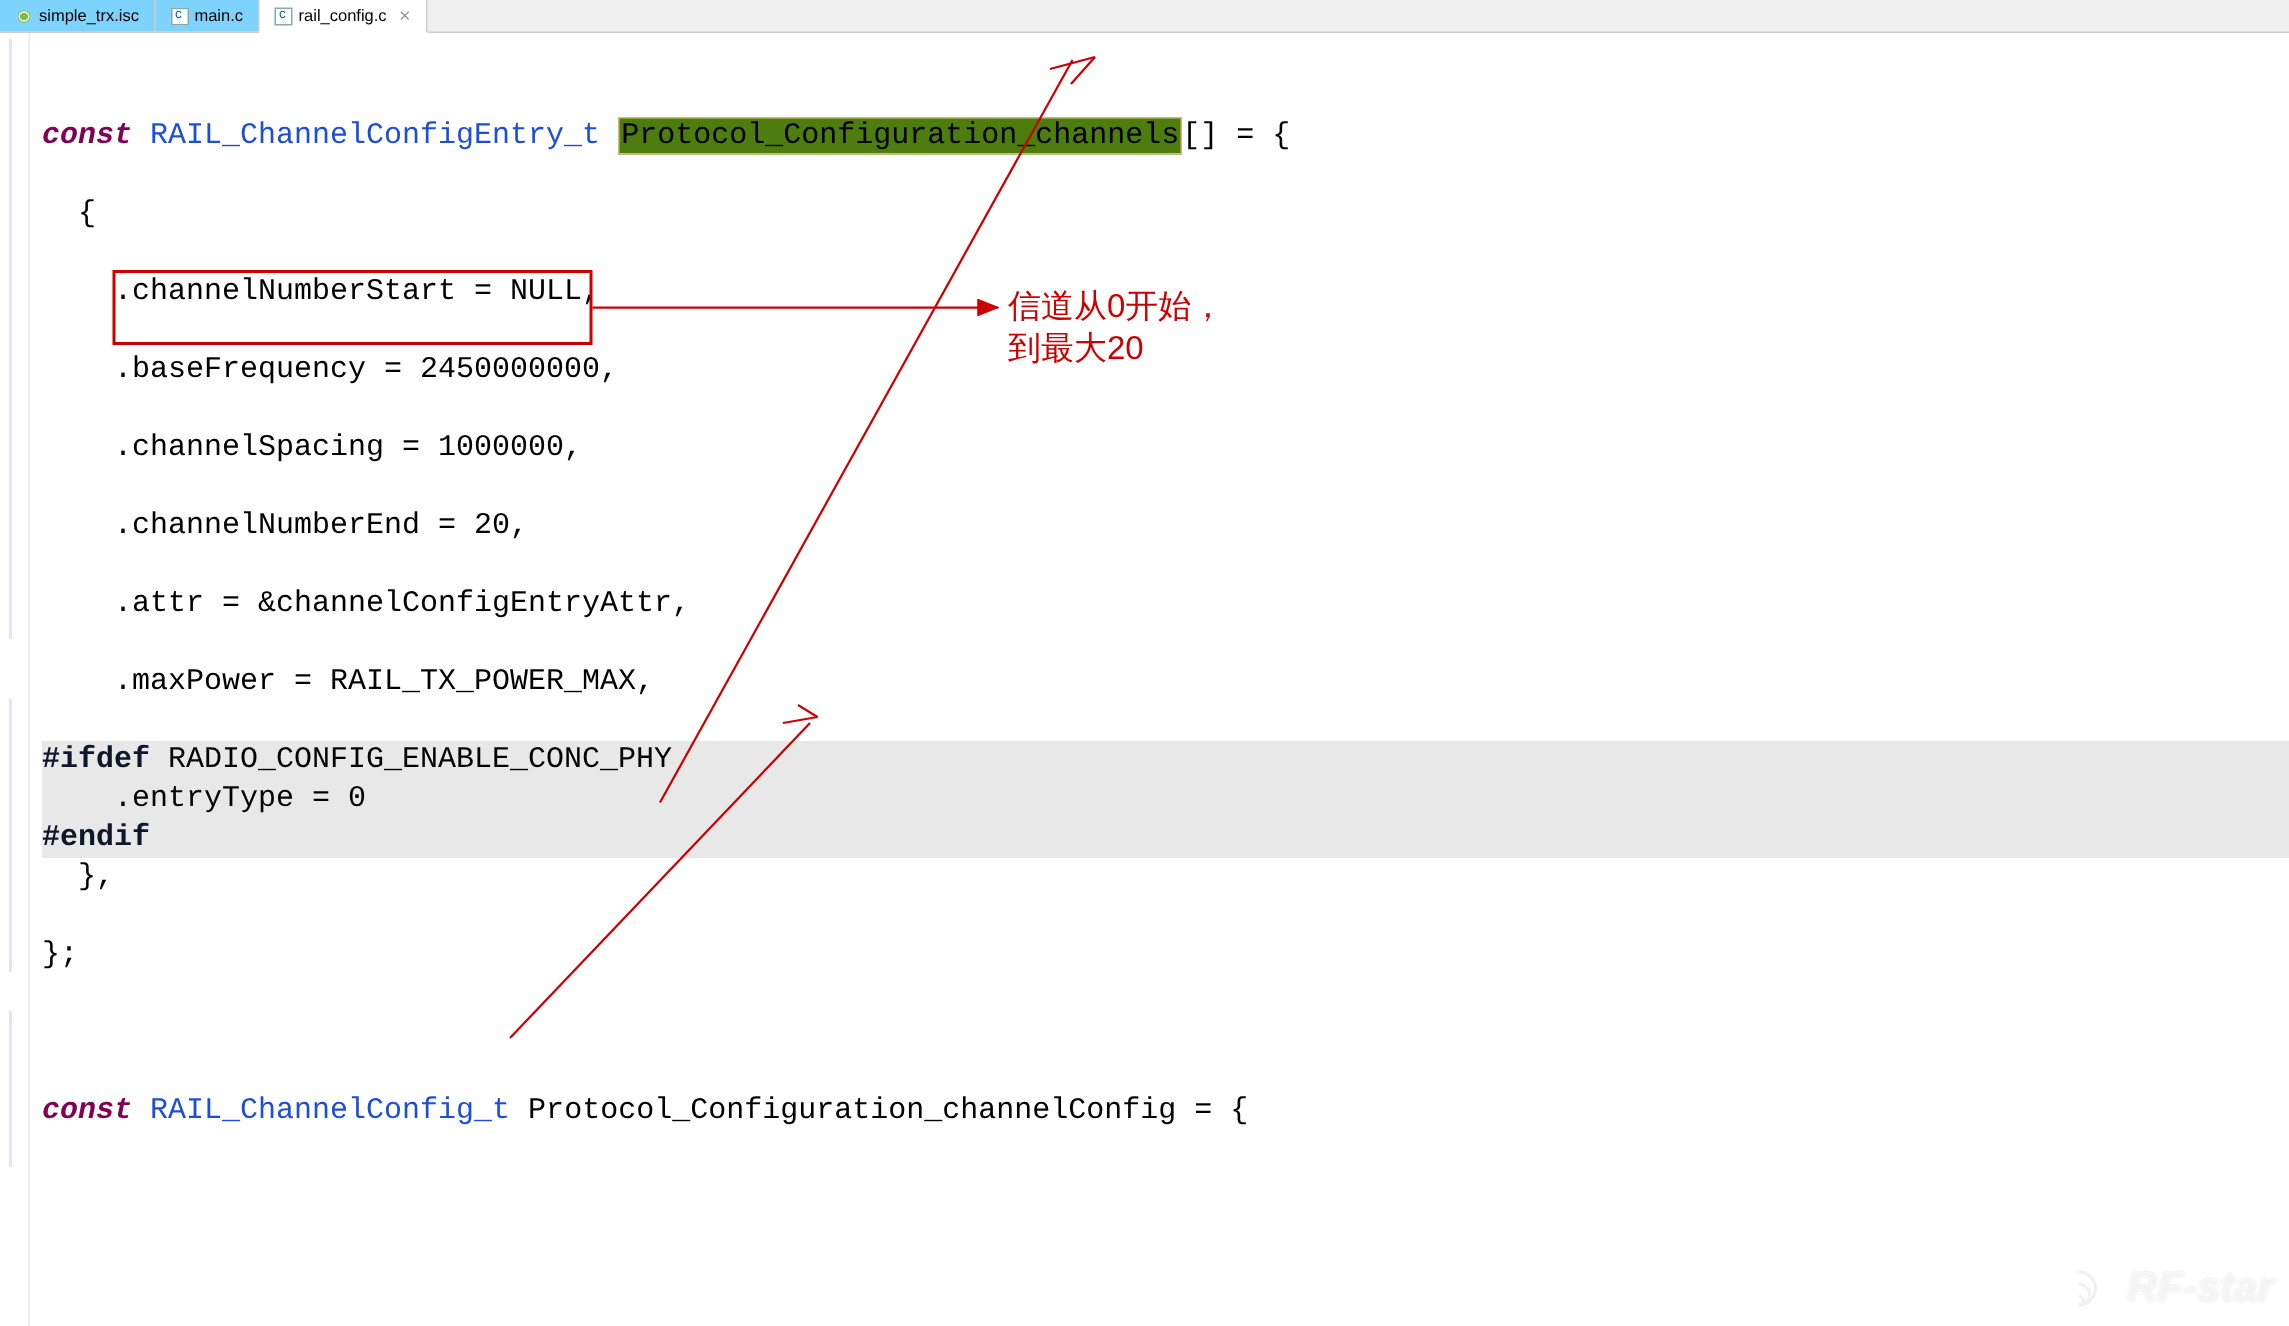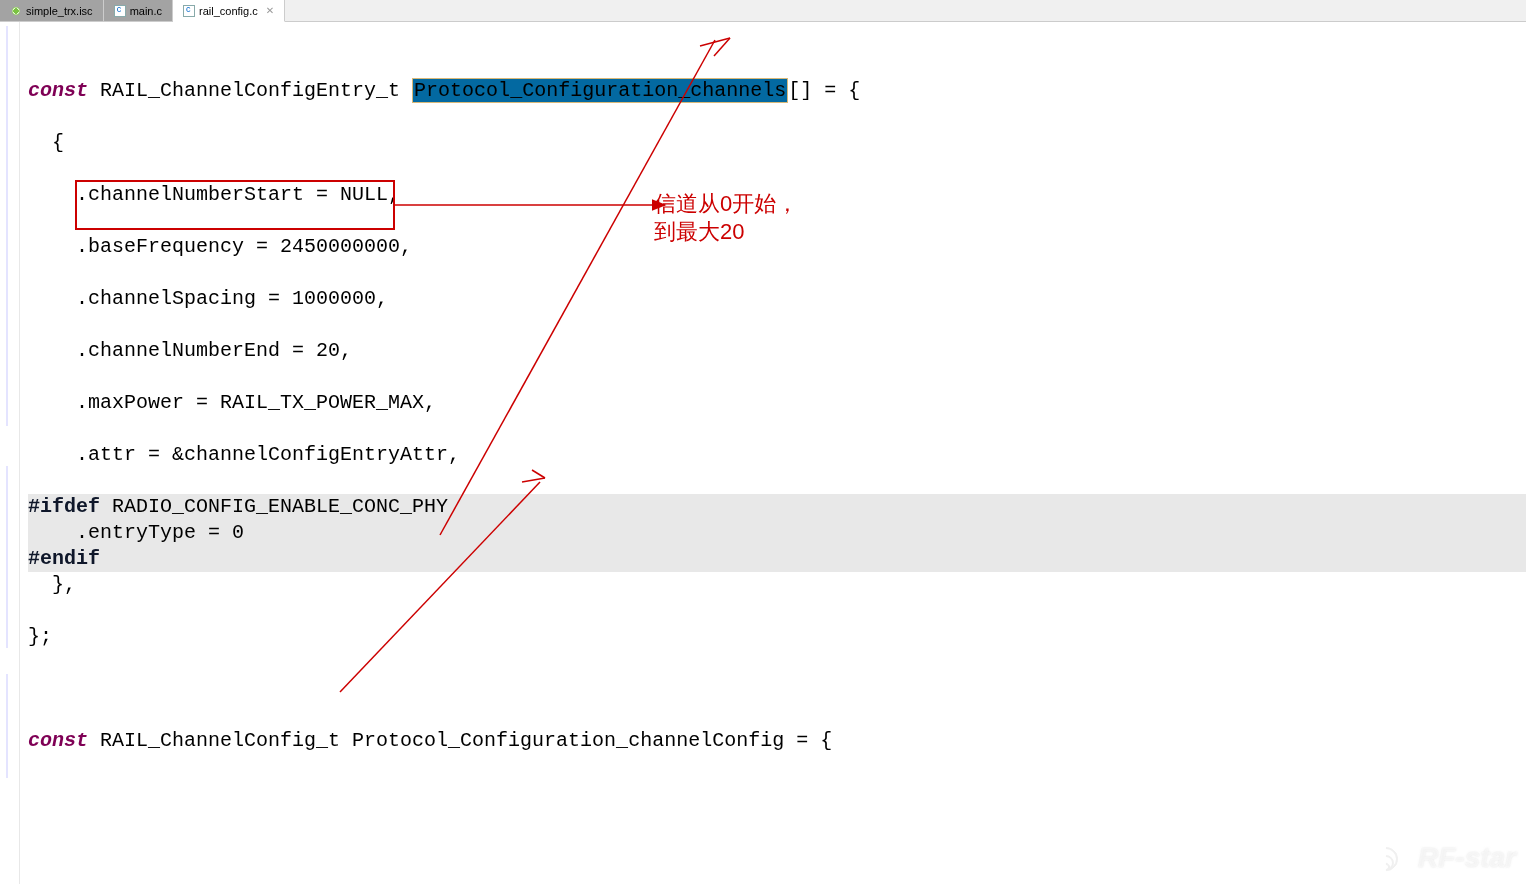--- a/index.html
+++ b/index.html
@@ -19,21 +19,21 @@
     border-bottom: 1px solid #ccc;
     font-family: Tahoma, sans-serif;
     font-size: 11px;
   }
   .tab {
     padding: 3px 10px;
     border-right: 1px solid #ccc;
     display: flex;
     align-items: center;
     gap: 4px;
-    background: #a3a3a3;
+    background: #7dd3fc;
     cursor: pointer;
   }
   .tab.active { background: #fff; border-bottom: 1px solid #fff; margin-bottom: -1px; }
   .tab-icon { width: 12px; height: 12px; display: inline-block; }
   .icon-isc { background: radial-gradient(circle,#7ac142 30%,#fff 31%,#7ac142 50%,transparent 51%); }
   .icon-c { 
     background: #fff; border:1px solid #8aa; position:relative; 
   }
   .icon-c::after { content:"c"; position:absolute; font-size:9px; color:#06c; left:2px; top:-2px;}
   .close-icon { font-size: 10px; color: #999; margin-left: 4px; }
@@ -46,23 +46,23 @@
     white-space: pre;
   }
   .gutter {
     position: absolute; left: 0; top: 0; bottom: 0; width: 20px;
     border-right: 1px solid #e8e8e8; background: #fff;
   }
   .fold-bar {
     position: absolute; left: 6px; width: 2px; background: #7a7aff33;
   }
   .kw { color: #7f0055; font-weight: bold; font-style: italic; }
-  .type { color: #000000; }
+  .type { color: #1d4ed8; }
   .pp { color: #0f172a; font-weight: bold; }
-  .hl-name1 { background: #0369a1; border:1px solid #d8b878; padding: 0 1px; }
+  .hl-name1 { background: #4d7c0f; border:1px solid #d8b878; padding: 0 1px; }
   .ifdef-block { background: #e8e8e8; display:inline-block; width: 100%;}
   
   .redbox { position: absolute; border: 2px solid #cc0000; }
   
   svg.anno { position: absolute; top: 0; left: 0; pointer-events: none; }
   
   .anno-text { position: absolute; color: #cc0000; font-family: "Microsoft YaHei", sans-serif; font-size: 22px; line-height: 28px;}
   
   .watermark {
     position: absolute; right: 10px; bottom: 10px;
@@ -104,22 +104,22 @@
     <div class="fold-bar" style="top:4px; height:400px;"></div>
     <div class="fold-bar" style="top:444px; height:182px;"></div>
     <div class="fold-bar" style="top:652px; height:104px;"></div>
   </div>
 <div><span class="kw">const</span> <span class="type">RAIL_ChannelConfigEntry_t</span> <span class="hl-name1">Protocol_Configuration_channels</span><span>[] = {</span></div>
 <div>  {</div>
 <div>    .channelNumberStart = NULL,</div>
 <div>    .baseFrequency = 2450000000,</div>
 <div>    .channelSpacing = 1000000,</div>
 <div>    .channelNumberEnd = 20,</div>
+<div>    .attr = &amp;channelConfigEntryAttr,</div>
 <div>    .maxPower = RAIL_TX_POWER_MAX,</div>
-<div>    .attr = &amp;channelConfigEntryAttr,</div>
 <div class="ifdef-block"><span class="pp">#ifdef</span><span> RADIO_CONFIG_ENABLE_CONC_PHY</span></div>
 <div class="ifdef-block">    .entryType = 0</div>
 <div class="ifdef-block"><span class="pp">#endif</span></div>
 <div>  },</div>
 <div>};</div>
 <div>&nbsp;</div>
 <div><span class="kw">const</span> <span class="type">RAIL_ChannelConfig_t</span><span> Protocol_Configuration_channelConfig = {</span></div>
 
 
 
@@ -148,21 +148,21 @@
 
   <line x1="715" y1="40" x2="440" y2="535" stroke="#cc0000" stroke-width="1.5"></line>
   <line x1="700" y1="46" x2="730" y2="38" stroke="#cc0000" stroke-width="1.5"></line>
   <line x1="714" y1="56" x2="730" y2="38" stroke="#cc0000" stroke-width="1.5"></line>
 
   <line x1="540" y1="482" x2="340" y2="692" stroke="#cc0000" stroke-width="1.5"></line>
   <line x1="532" y1="470" x2="545" y2="478" stroke="#cc0000" stroke-width="1.5"></line>
   <line x1="522" y1="482" x2="545" y2="478" stroke="#cc0000" stroke-width="1.5"></line>
 </svg>
 
-<div class="anno-text" style="left:654px; top:190px;">
+<div class="anno-text" style="left:672px; top:190px;">
   <div>信道从0开始，</div>
   <div>到最大20</div>
 </div>
 
 <div class="watermark">
   <div class="wifi">
     <span style="width:8px;height:8px;left:0;top:20px;"></span>
     <span style="width:16px;height:16px;left:-4px;top:12px;"></span>
     <span style="width:24px;height:24px;left:-8px;top:4px;"></span>
   </div>

